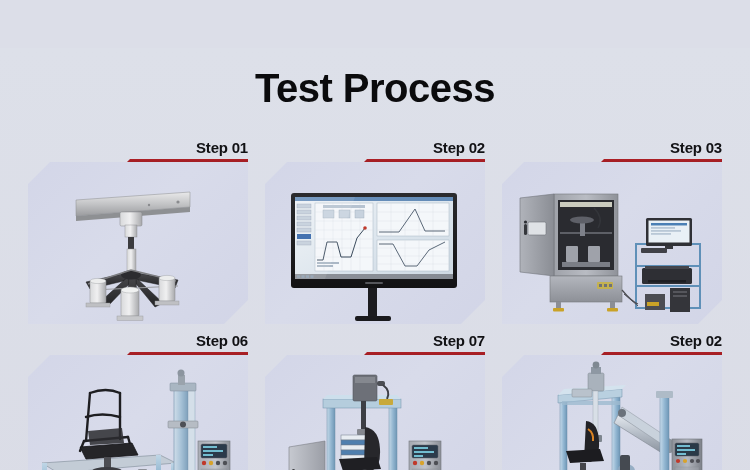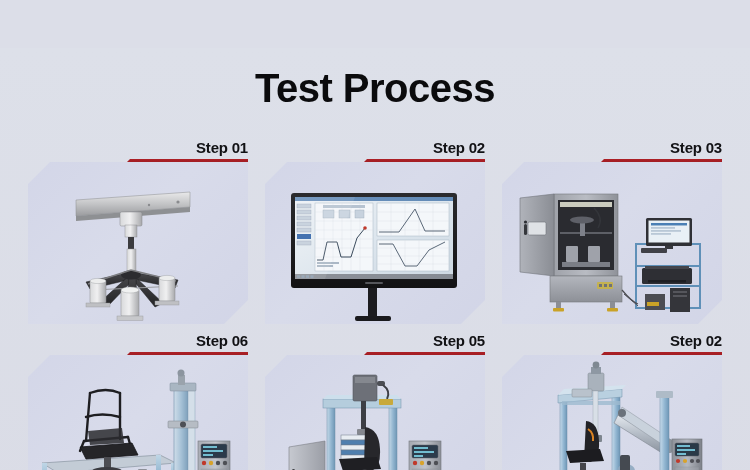--- a/index.html
+++ b/index.html
@@ -443,21 +443,21 @@
           <rect x="173" y="114" width="26" height="30" fill="#9da1a9" opacity="0.6" stroke="#7b7e85" stroke-width="0.4"></rect>
           <g fill="#c9a227">
               <rect x="172" y="147" width="9" height="3.5" rx="1"></rect>
               <rect x="192" y="147" width="9" height="3.5" rx="1"></rect>
             </g>
         </svg>
       </div>
     </div>
 
     <div class="step">
-      <div class="step-label">Step 05</div>
+      <div class="step-label">Step 07</div>
       <div class="accent-bar"></div>
       <div class="card">
         <svg class="photo" viewBox="0 0 220 162">
           <defs>
             <linearGradient id="s5blue" x1="0" y1="0" x2="1" y2="0">
               <stop offset="0" stop-color="#c4d8e7"></stop>
                 <stop offset="0.5" stop-color="#93b6d0"></stop>
                 <stop offset="1" stop-color="#6f96b5"></stop>
             </linearGradient>
             <linearGradient id="s5door" x1="0" y1="0" x2="1" y2="0">

